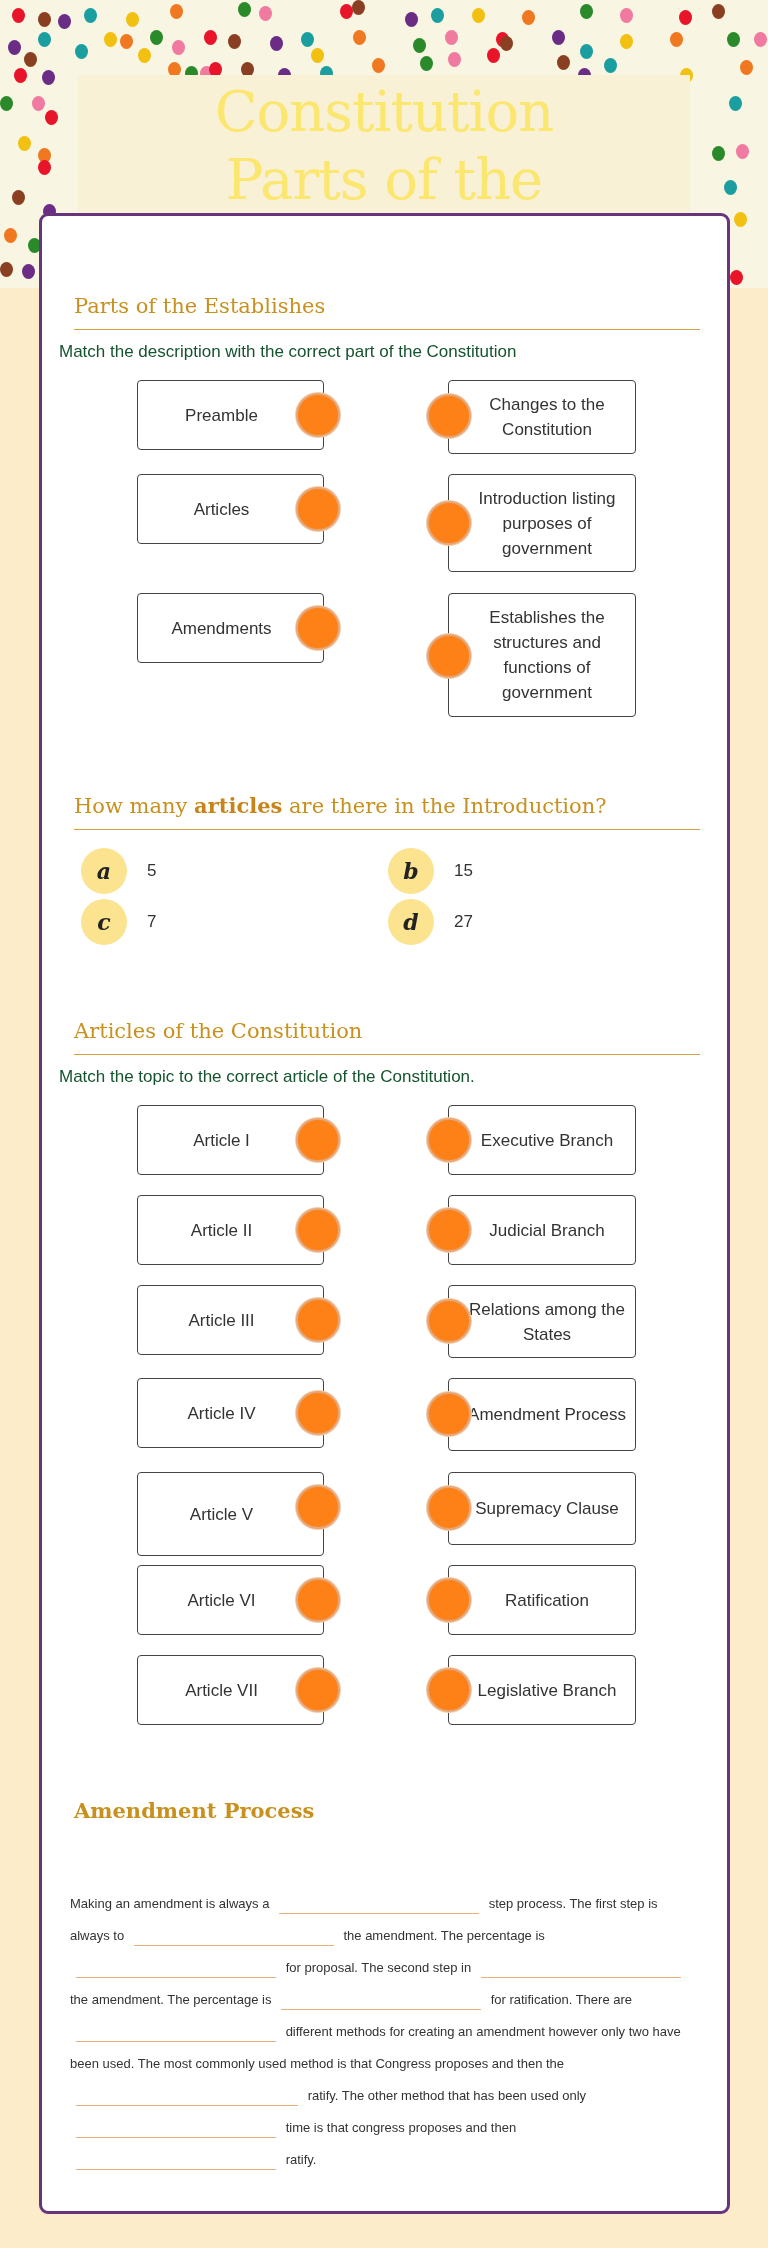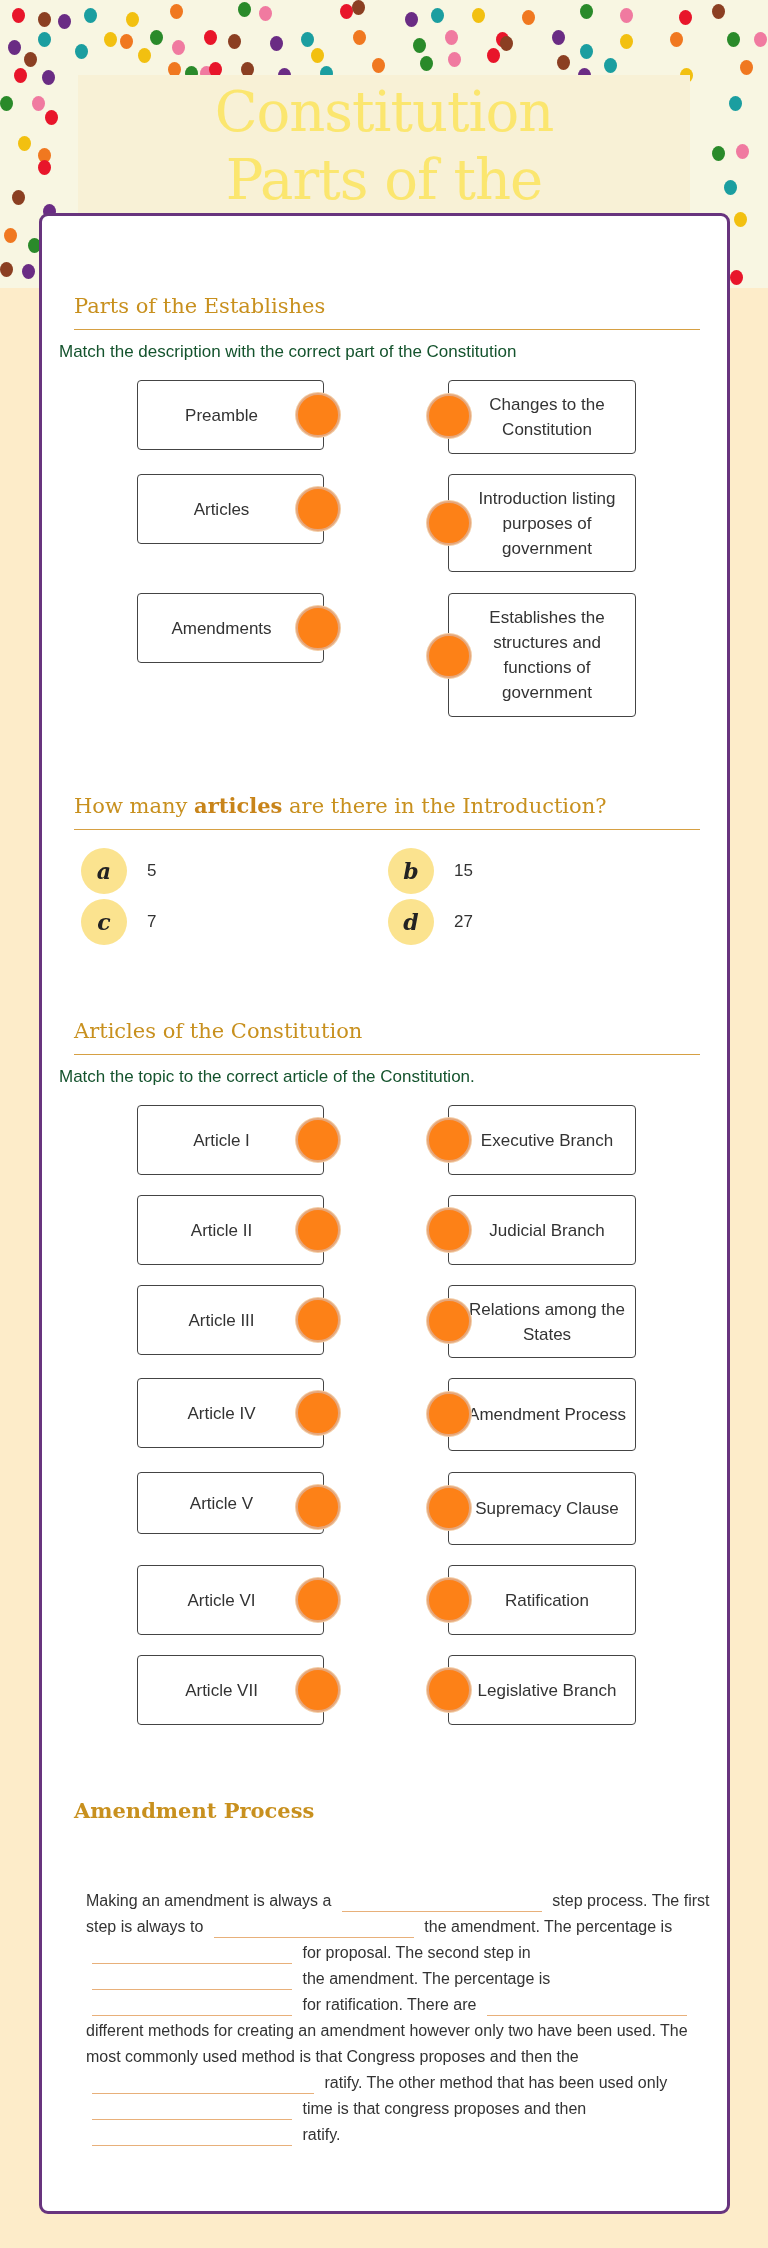--- a/index.html
+++ b/index.html
@@ -65,23 +65,23 @@
   .mc-row { position: absolute; display: flex; align-items: center; }
   .mc-letter {
     width: 46px; height: 46px; border-radius: 50%; background: #fbe38f;
     display: flex; align-items: center; justify-content: center;
     font-family: "DejaVu Serif", serif; font-style: italic; font-size: 22px; color: #222; font-weight: bold;
   }
   .mc-value {
     margin-left: 20px; font-family: "Liberation Sans", sans-serif; font-size: 17px; color: #333;
   }
   .fill {
-    position: absolute; left: 44px; width: 630px;
+    position: absolute; left: 28px; width: 630px;
     font-family: "Liberation Sans", sans-serif;
-    font-size: 16px; line-height: 26px; color: #333;
+    font-size: 13px; line-height: 32px; color: #333;
   }
   .blank {
     display: inline-block; width: 200px; height: 20px;
     border-bottom: 1.5px solid #e8b07a;
     vertical-align: -6px; margin: 0 6px;
   }
   .blank.b-wide { width: 222px; }
 </style>
 </head>
 <body>
@@ -267,21 +267,21 @@
 
     <div class="match-box left-box" style="top:1162px;height:70px;">
         <span class="lbl">Article IV</span>
       </div>
     <div class="knob" style="left:254px;top:1175px;"></div>
     <div class="match-box right-box" style="top:1162px;height:73px;">
         <span class="lbl">Amendment Process</span>
       </div>
     <div class="knob" style="left:385px;top:1176px;"></div>
 
-    <div class="match-box left-box" style="top:1256px;height:62px;">
+    <div class="match-box left-box" style="top:1256px;height:84px;">
         <span class="lbl">Article V</span>
       </div>
     <div class="knob" style="left:254px;top:1269px;"></div>
     <div class="match-box right-box" style="top:1256px;height:73px;">
         <span class="lbl">Supremacy Clause</span>
       </div>
     <div class="knob" style="left:385px;top:1270px;"></div>
 
     <div class="match-box left-box" style="top:1349px;height:70px;">
         <span class="lbl">Article VI</span>

